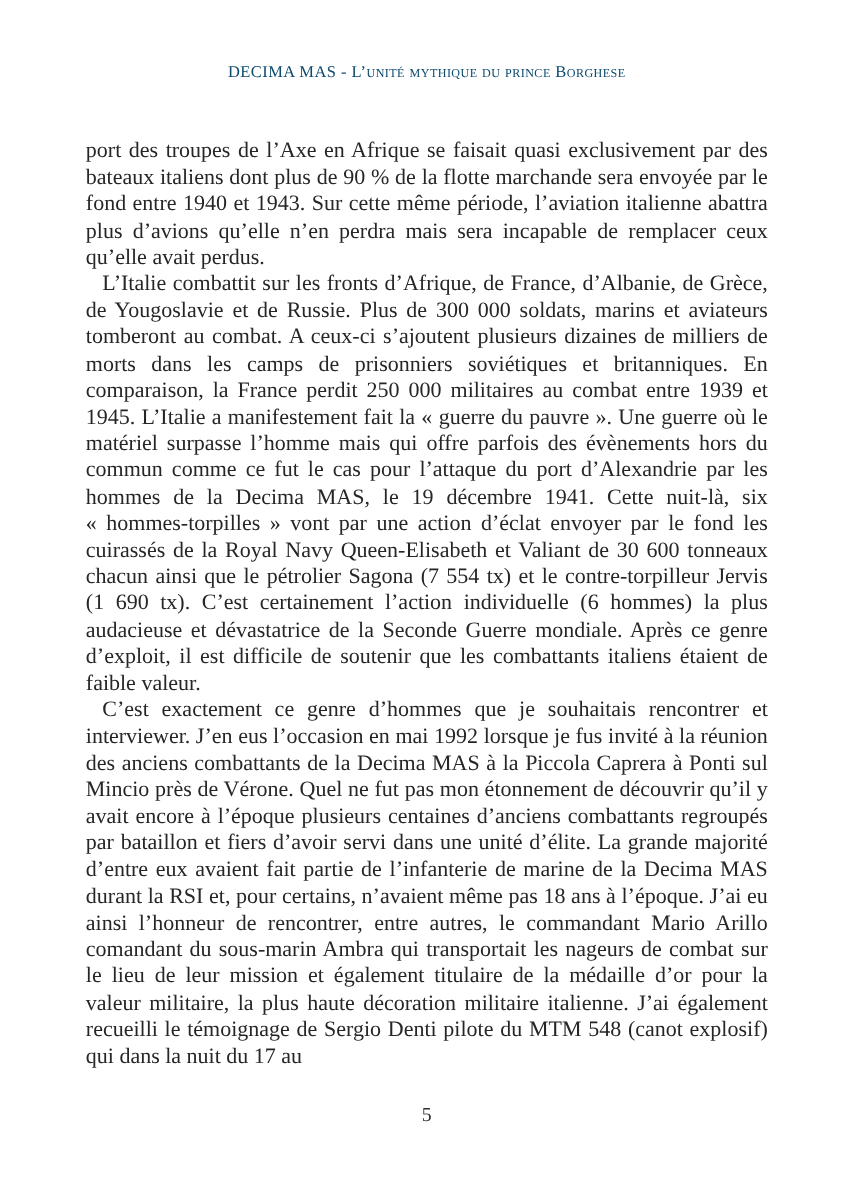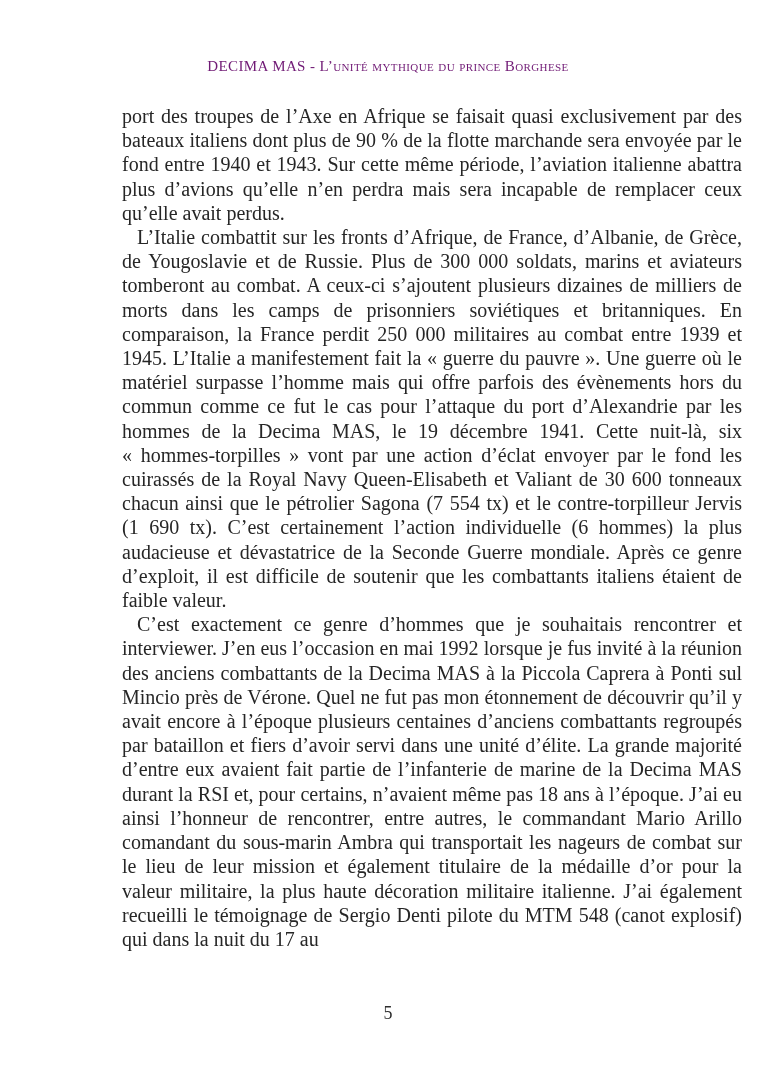--- a/index.html
+++ b/index.html
@@ -18,33 +18,32 @@
   }
   .running-header {
     position: absolute;
     top: 58px;
     left: 78px;
     width: 620px;
     text-align: center;
     font-variant: small-caps;
     font-size: 15px;
     letter-spacing: 0.4px;
-    color: #701a75;
+    color: #0c4a6e;
   }
   .body-text {
     position: absolute;
-    top: 104px;
+    top: 125px;
     left: 78px;
     width: 620px;
     font-size: 20px;
     line-height: 24.2px;
     text-align: justify;
     font-variant-numeric: oldstyle-nums;
     font-feature-settings: "onum" 1;
-    margin-left: 44px;
   }
   .body-text p {
     margin: 0;
     padding: 0;
   }
   .body-text p.indent {
     text-indent: 15px;
   }
   .it {
   }

